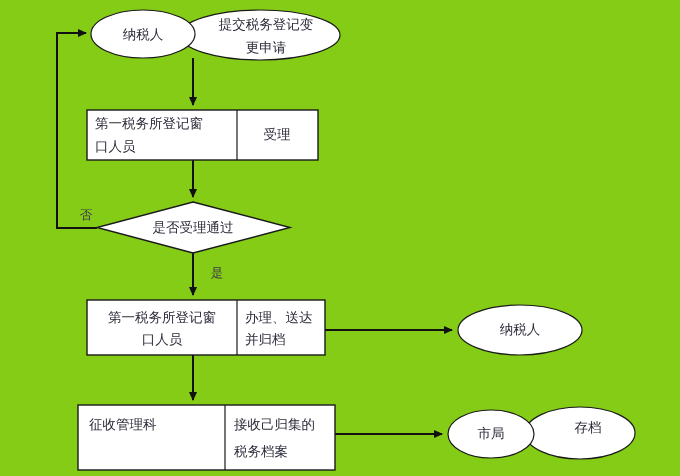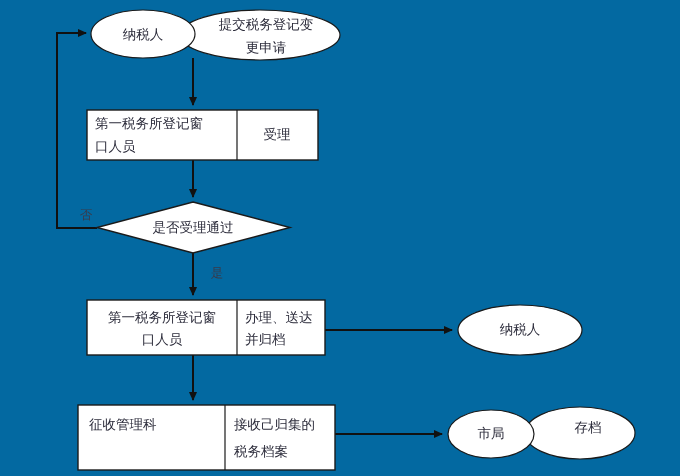--- a/index.html
+++ b/index.html
@@ -4,21 +4,21 @@
 <style>
   html, body {
     margin: 0;
     padding: 0;
     background: #ffffff;
   }
   #canvas-wrap {
     position: relative;
     width: 680px;
     height: 476px;
-    background: #0369a1;
+    background: #84cc16;
     overflow: hidden;
     font-family: "DejaVu Sans", "Liberation Sans", sans-serif;
   }
   svg.flow {
     display: block;
     width: 680px;
     height: 476px;
   }
   .shape-stroke {
     fill: #ffffff;

